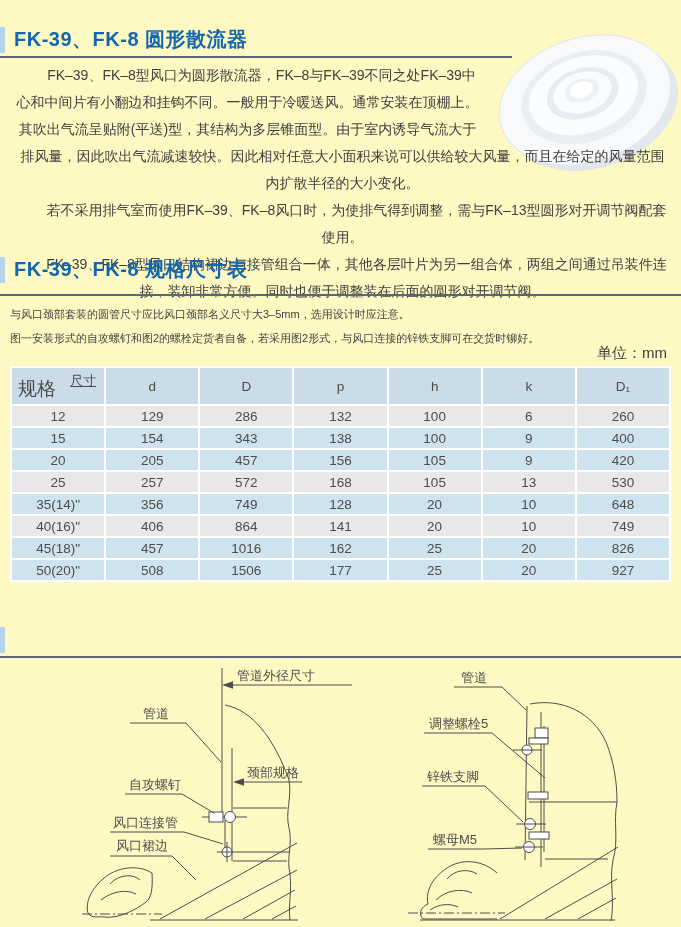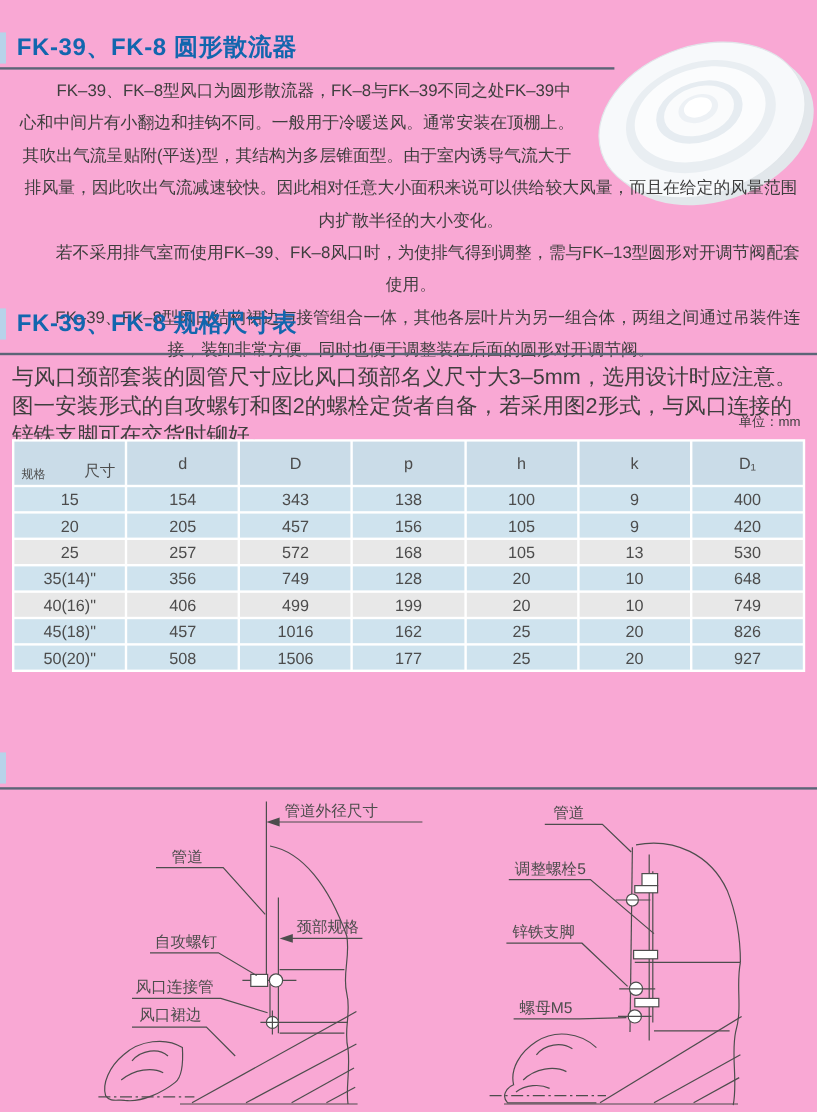--- a/index.html
+++ b/index.html
@@ -7,42 +7,42 @@
     --rule:#5c6577;
     --accent:#b7d3ea;
     --header_bg:#cadce8;
     --row_blue:#cfe3ee;
     --row_gray:#e8e8e8;
     --cell_text:#4c4c4c;
     --body_text:#3e3e3e;
     --line:#4d4d4d;
   }
   html,body{margin:0;padding:0;background:#fff;}
-  .page{position:relative;width:681px;height:927px;background:#f9a8d4;overflow:hidden;
+  .page{position:relative;width:681px;height:927px;background:#fef9c3;overflow:hidden;
         font-family:"Liberation Sans","DejaVu Sans",sans-serif;color:var(--body_text);}
   .sec-head{position:absolute;left:0;width:100%;height:30px;}
   .accent{position:absolute;left:0;top:1px;width:5px;height:26px;background:var(--accent);}
   .sec-title{position:absolute;left:14px;top:0;font-size:20px;font-weight:bold;color:var(--title_blue);letter-spacing:.5px;white-space:nowrap;}
   .rule{position:absolute;left:0;height:2px;background:var(--rule);}
   .sec1-body{position:absolute;top:62px;left:14px;width:657px;font-size:14px;line-height:27px;color:var(--body_text);}
   .sec1-body p{margin:0;text-indent:2em;text-align:center;}
   .img-spacer{float:right;width:190px;height:81px;}
   .product-img{position:absolute;left:490px;top:24px;width:190px;height:156px;}
-  .notes{position:absolute;top:302px;left:10px;width:661px;font-size:18px;line-height:24px;color:var(--body_text);}
+  .notes{position:absolute;top:302px;left:10px;width:661px;font-size:11px;line-height:24px;color:var(--body_text);}
   .notes p{margin:0;}
-  .unit{position:absolute;top:344px;right:14px;font-size:11px;color:var(--body_text);}
+  .unit{position:absolute;top:344px;right:14px;font-size:15px;color:var(--body_text);}
   table.spec{position:absolute;top:366px;left:10px;width:661px;border-collapse:separate;border-spacing:2px;table-layout:fixed;background:#fff;}
   table.spec th, table.spec td{text-align:center;font-weight:normal;color:var(--cell_text);font-size:13.5px;padding:0;}
   table.spec thead th{background:var(--header_bg);height:36px;}
   table.spec td{height:20px;}
   tr.blue td{background:var(--row_blue);}
   tr.gray td{background:var(--row_gray);}
   th.corner{position:relative;background:linear-gradient(to bottom left,var(--header_bg) 49.2%,#ffffff 49.2%,#ffffff 51.2%,var(--header_bg) 51.2%);}
-  th.corner .c-top{position:absolute;top:16px;right:8px;font-size:13px;}
-  th.corner .c-bottom{position:absolute;bottom:2px;left:6px;font-size:10px;}
+  th.corner .c-top{position:absolute;top:4px;right:8px;font-size:13px;text-decoration:underline;}
+  th.corner .c-bottom{position:absolute;bottom:2px;left:6px;font-size:19px;}
   .diagrams{position:absolute;top:660px;left:0;width:681px;height:267px;}
   svg text{font-family:"Liberation Sans","DejaVu Sans",sans-serif;font-size:13px;fill:var(--line);}
   svg .ln{stroke:var(--line);stroke-width:1;fill:none;}
   svg .fw{stroke:var(--line);stroke-width:1;fill:#fff;}
   svg .dd{stroke:var(--line);stroke-width:1;fill:none;stroke-dasharray:10 3 2 3;}
   svg .ar{fill:var(--line);stroke:none;}
 </style>
 </head>
 <body>
 
@@ -95,20 +95,29 @@
         </th>
       <th>d</th>
           <th>D</th>
           <th>p</th>
           <th>h</th>
           <th>k</th>
           <th>D₁</th>
         </tr>
     </thead>
     <tbody id="spec-body">
+        <tr class="gray">
+          <td>12</td>
+          <td>129</td>
+          <td>286</td>
+          <td>132</td>
+          <td>100</td>
+          <td>6</td>
+          <td>260</td>
+        </tr>
         <tr class="blue">
           <td>15</td>
           <td>154</td>
           <td>343</td>
           <td>138</td>
           <td>100</td>
           <td>9</td>
           <td>400</td>
         </tr>
         <tr class="blue">
@@ -134,22 +143,22 @@
           <td>356</td>
           <td>749</td>
           <td>128</td>
           <td>20</td>
           <td>10</td>
           <td>648</td>
         </tr>
         <tr class="gray">
           <td>40(16)"</td>
           <td>406</td>
-          <td>499</td>
-          <td>199</td>
+          <td>864</td>
+          <td>141</td>
           <td>20</td>
           <td>10</td>
           <td>749</td>
         </tr>
         <tr class="blue">
           <td>45(18)"</td>
           <td>457</td>
           <td>1016</td>
           <td>162</td>
           <td>25</td>

